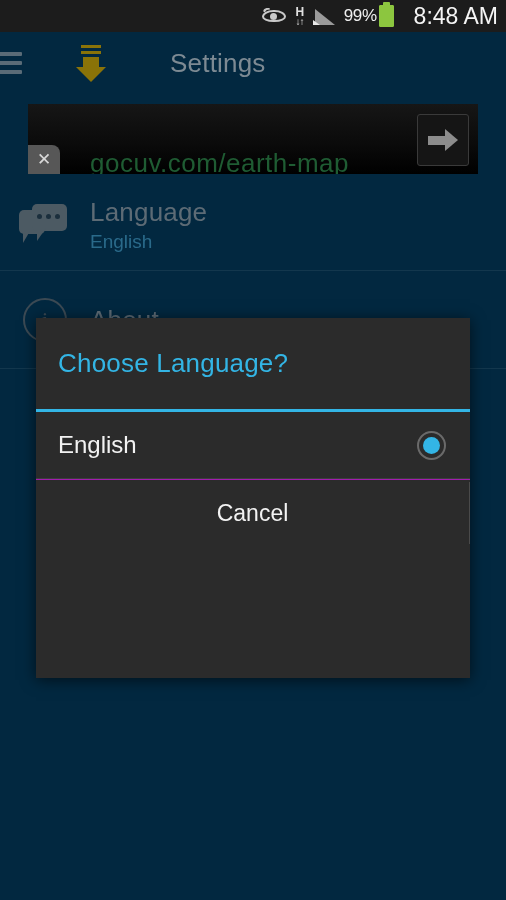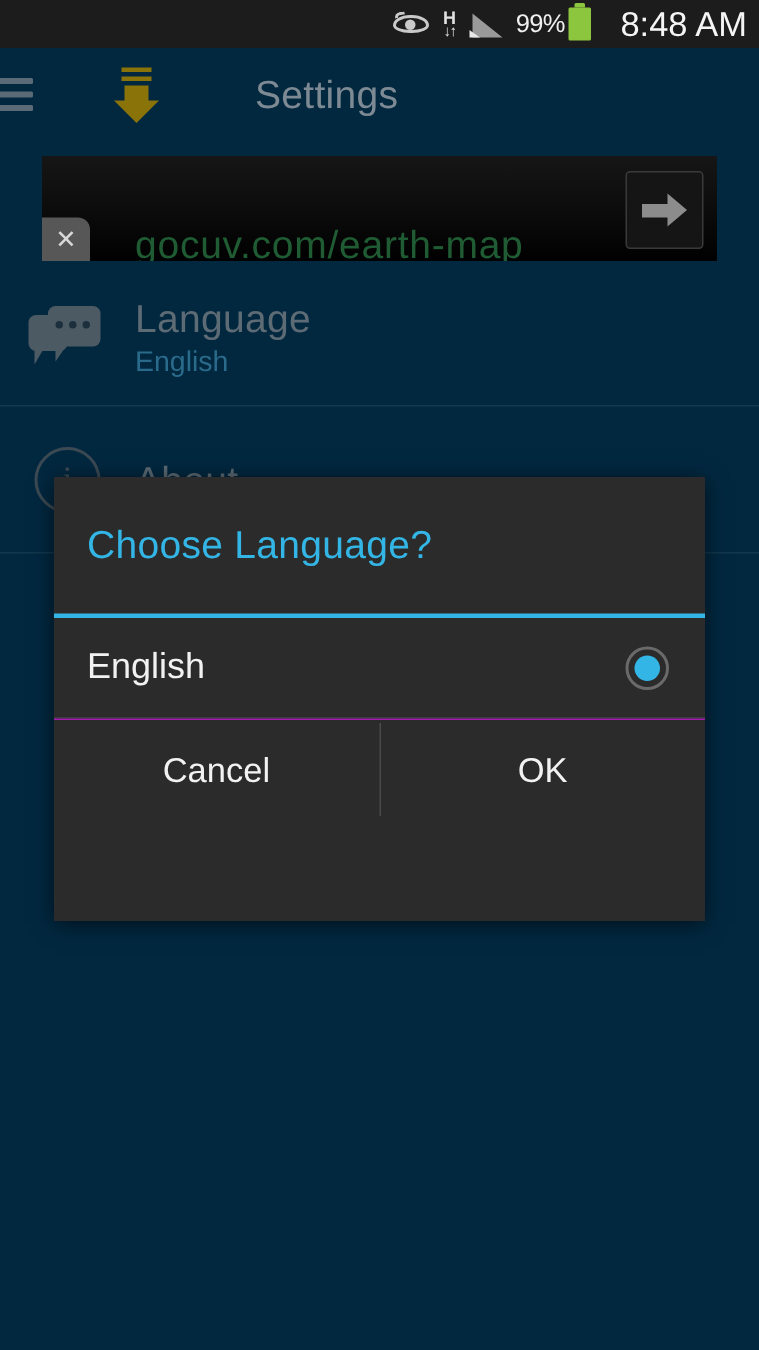--- a/index.html
+++ b/index.html
@@ -188,21 +188,21 @@
     width:44px; height:44px; border-radius:50%;
     border:2px solid #3c4a54;
     display:flex; align-items:center; justify-content:center;
     color:#3c4a54; font-size:24px; font-family:"Liberation Serif", serif;
   }
 
   
   #scrim { position:absolute; left:0; top:0; width:506px; height:900px; background:transparent; }
   #dialog {
     position:absolute; left:36px; top:318px;
-    width:434px; height:296px;
+    width:434px; height:360px;
     background:#2b2b2b;
     box-shadow:0 2px 14px rgba(0,0,0,0.6);
   }
   #dlg-title {
     height:91px; display:flex; align-items:center;
     padding-left:22px;
     font-size:26px; color:#33b5e5; letter-spacing:0.2px;
   }
   #dlg-title-rule { height:3px; background:#33b5e5; }
 
@@ -327,17 +327,16 @@
       <span class="opt-label">English</span>
       <span class="radio checked">
           <span class="dot"></span>
         </span>
     </div>
 
 
     <div id="dlg-buttons">
       <div class="btn">Cancel</div>
       <div class="btn-sep"></div>
-      <div class="btn">OK</div>
     </div>
   </div>
 
 </div>
 
 </body></html>

